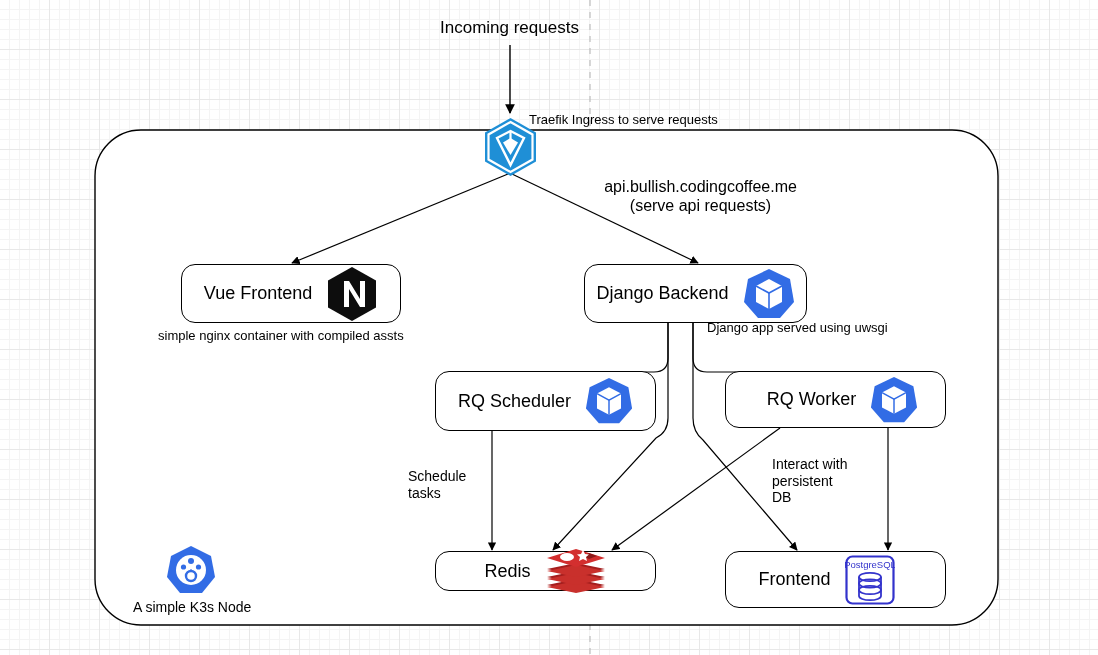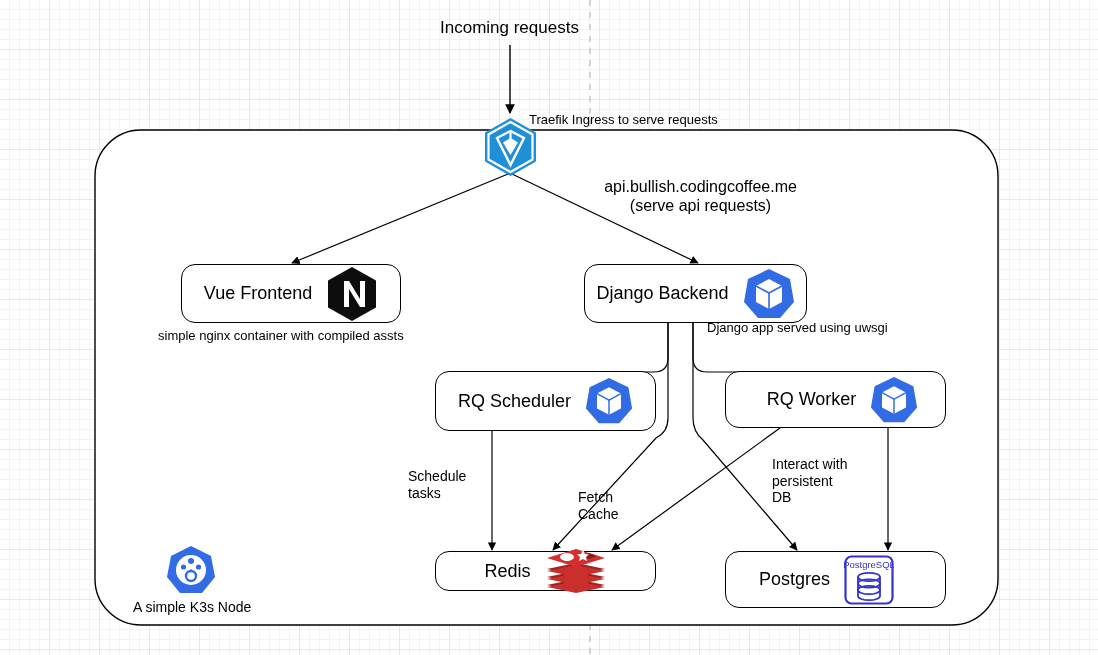--- a/index.html
+++ b/index.html
@@ -104,22 +104,20 @@
   <div class="txt t-note" style="left:158px; top:328px;">simple nginx container with compiled assts</div>
 
   <div class="txt t-url" style="left:592px; top:178px; width:217px;">api.bullish.codingcoffee.me
 (serve api requests)</div>
 
   <div class="txt t-note" style="left:707px; top:320px;">Django app served using uwsgi</div>
 
   <div class="txt t-edge" style="left:408px; top:468px; width:90px;">Schedule
 tasks</div>
 
-  <div class="txt t-edge" style="left:578px; top:489px; width:80px;">Fetch
-Cache</div>
 
   <div class="txt t-edge" style="left:772px; top:456px; width:126px;">Interact with
 persistent
 DB</div>
 
   <div class="txt t-k3s" style="left:133px; top:599px;">A simple K3s Node</div>
 
   <div style="position:absolute; left:482px; top:117px; width:57px; height:62px;">
     <svg class="icon" width="57" height="62" viewBox="0 0 57 62">
       <polygon points="28.5,1 54,15.5 54,44.5 28.5,59 3,44.5 3,15.5" fill="#1f8fd6"></polygon>
@@ -205,21 +203,21 @@
           <polygon points="31,3 60,12 31,21 2,12" fill="#d32f2f"></polygon>
           <ellipse cx="22" cy="11" rx="7" ry="4" fill="#ffffff"></ellipse>
           <polygon points="44,7 52,10 44,13 38,10" fill="#8b1a1a"></polygon>
           <polygon points="38,4 40,8 44,8.5 41,11 42,15 38,13 34,15 35,11 32,8.5 36,8" fill="#ffffff"></polygon>
         </g>
       </svg>
     </span>
   </div>
 
   <div class="node" style="left:725px; top:551px; width:221px; height:57px;">
-    <span class="node-label">Postgres</span>
+    <span class="node-label">Frontend</span>
     <span style="position:relative; width:68px; height:50px; display:block;">
       <svg class="icon" width="50" height="50" viewBox="0 0 50 50">
         <rect x="1.5" y="1.5" width="47" height="47" rx="6" ry="6" fill="#ffffff" stroke="#3333cc" stroke-width="2.2"></rect>
         <text x="25" y="13" text-anchor="middle" font-family="'Liberation Sans', sans-serif" font-size="9.5" fill="#3333cc">PostgreSQL</text>
         <g fill="none" stroke="#3333cc" stroke-width="1.8">
           <ellipse cx="25" cy="22" rx="11" ry="4.2"></ellipse>
           <path d="M 14 22 L 14 41 A 11 4.2 0 0 0 36 41 L 36 22"></path>
           <ellipse cx="25" cy="28.5" rx="11" ry="4.2"></ellipse>
           <ellipse cx="25" cy="35" rx="11" ry="4.2"></ellipse>
         </g>

